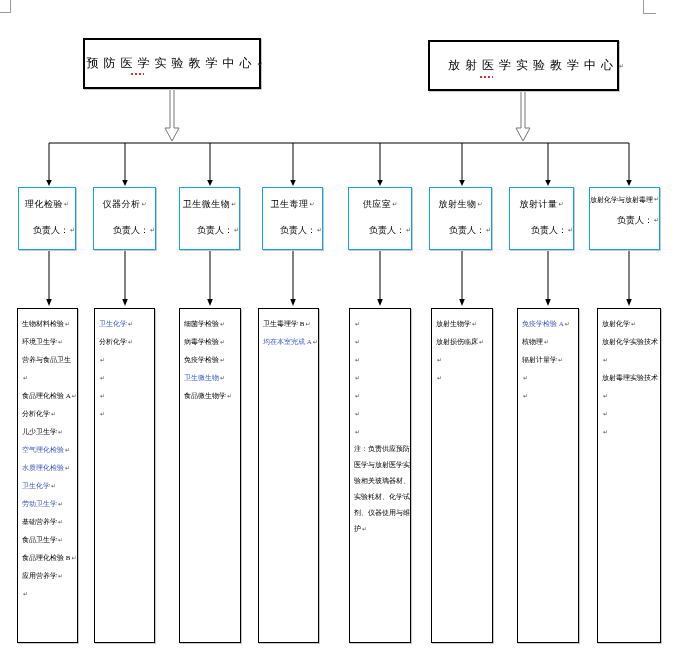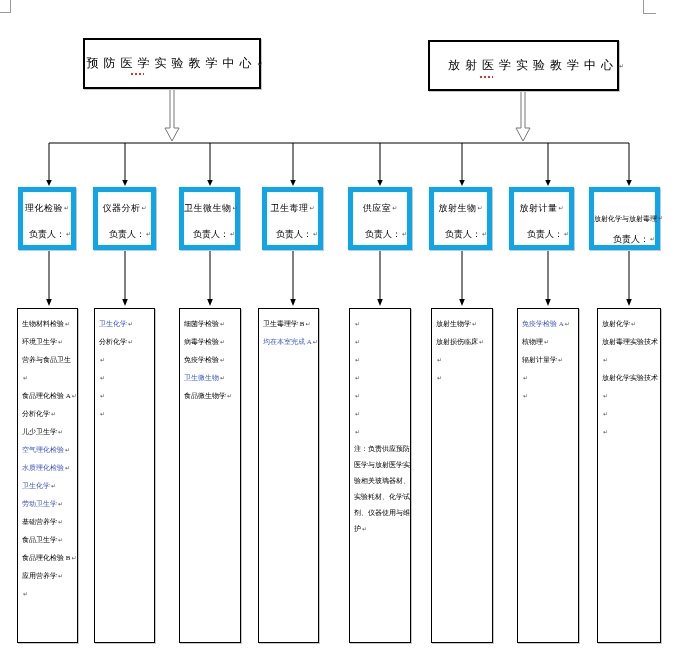--- a/index.html
+++ b/index.html
@@ -14,27 +14,27 @@
     position:absolute;border:2px solid #000;background:#fff;box-sizing:border-box;
     display:flex;align-items:center;justify-content:center;box-shadow:1px 1px 0 #c8c8c8;
   }
   .h1{left:83px;top:38px;width:178px;height:51px;}
   .h2{left:428px;top:40px;width:191px;height:51px;padding-left:20px;}
   .header-title{font-size:12px;letter-spacing:5px;white-space:nowrap;padding-left:5px;}
   .pmark::after{content:"\21B5";font-size:6px;color:#555;letter-spacing:0;margin-left:1px;vertical-align:1px;}
   .squiggle{position:absolute;height:2px;width:13px;
     background:repeating-linear-gradient(90deg,#e03030 0 2px,rgba(0,0,0,0) 2px 4px);}
   
-  .dept{position:absolute;top:187px;height:63px;border:5px solid #0ea5e9;background:#fff;
+  .dept{position:absolute;top:187px;height:63px;border:1px solid #0ea5e9;background:#fff;
     box-sizing:border-box;box-shadow:1px 1px 0 #c8c8c8;}
   .d1{left:18px;width:58px}.d2{left:93px;width:63px}.d3{left:179px;width:61px}
   .d4{left:262px;width:61px}.d5{left:348px;width:64px}.d6{left:429px;width:63px}
   .d7{left:509px;width:65px}.d8{left:589px;width:71px}
   .dept-title{text-align:center;font-size:9px;margin-top:10px;letter-spacing:0.5px;white-space:nowrap;}
-  .d8 .dept-title{font-size:7px;letter-spacing:0;margin-top:22px;}
+  .d8 .dept-title{font-size:7px;letter-spacing:0;margin-top:7px;}
   .leader{font-size:9px;margin:13px 0 0 4px;text-align:right;white-space:nowrap;}
   .d8 .leader{margin-top:9px;}
   
   .col{position:absolute;top:308px;height:335px;border:1px solid #000;background:#fff;
     box-sizing:border-box;box-shadow:1px 1px 0 #c8c8c8;padding:6px 0 0 4px;overflow:hidden;}
   .k1{left:17px;width:61px}.k2{left:94px;width:61px}.k3{left:179px;width:62px}
   .k4{left:258px;width:61px}.k5{left:349px;width:62px}.k6{left:431px;width:62px}
   .k7{left:517px;width:62px}.k8{left:597px;width:64px}
   .item{font-size:7px;line-height:18px;word-break:break-all;}
   .item::after{content:"\21B5";font-size:6px;color:#555;margin-left:1px;}
@@ -191,19 +191,19 @@
     </div>
   <div class="col k7">
       <div class="item" style="color: rgb(58, 85, 200);">免疫学检验 A</div>
       <div class="item">核物理</div>
       <div class="item">辐射计量学</div>
       <div class="item"></div>
       <div class="item"></div>
     </div>
   <div class="col k8">
       <div class="item">放射化学</div>
+      <div class="item">放射化学实验技术</div>
       <div class="item">放射毒理实验技术</div>
-      <div class="item">放射化学实验技术</div>
       <div class="item"></div>
       <div class="item"></div>
     </div>
 
 </div>
 
 </body></html>

